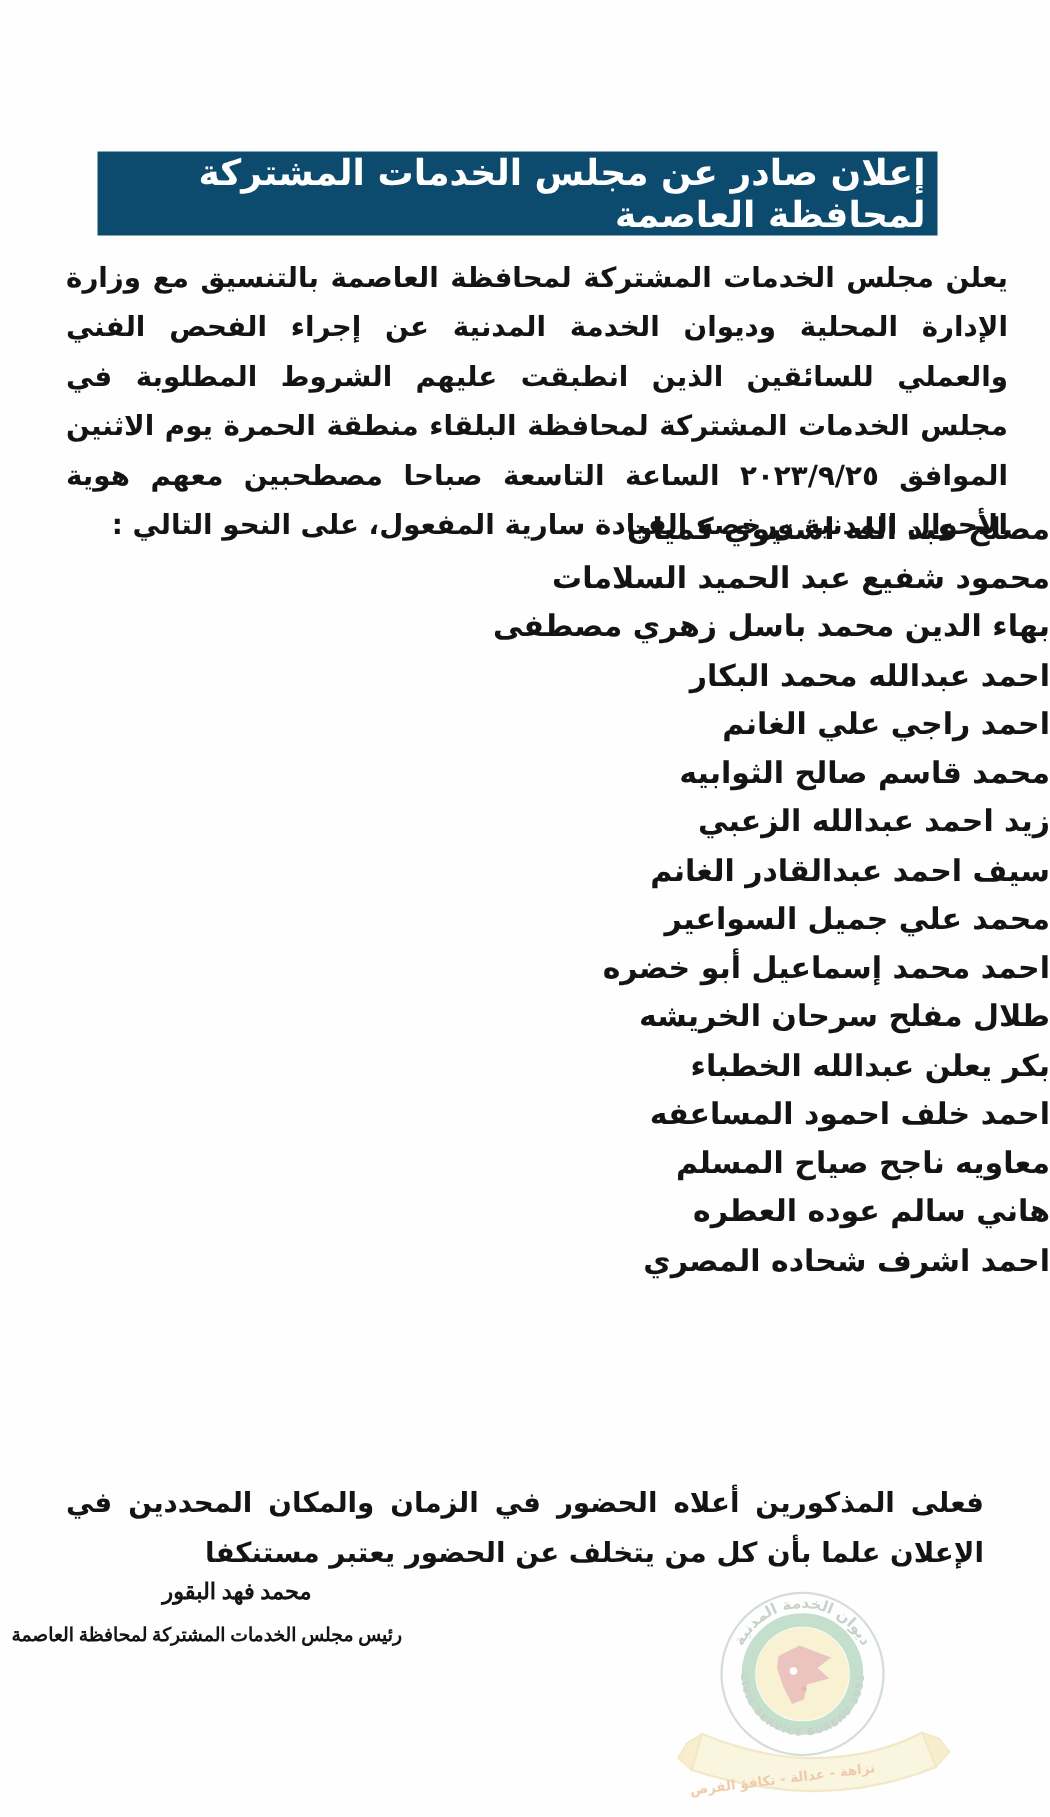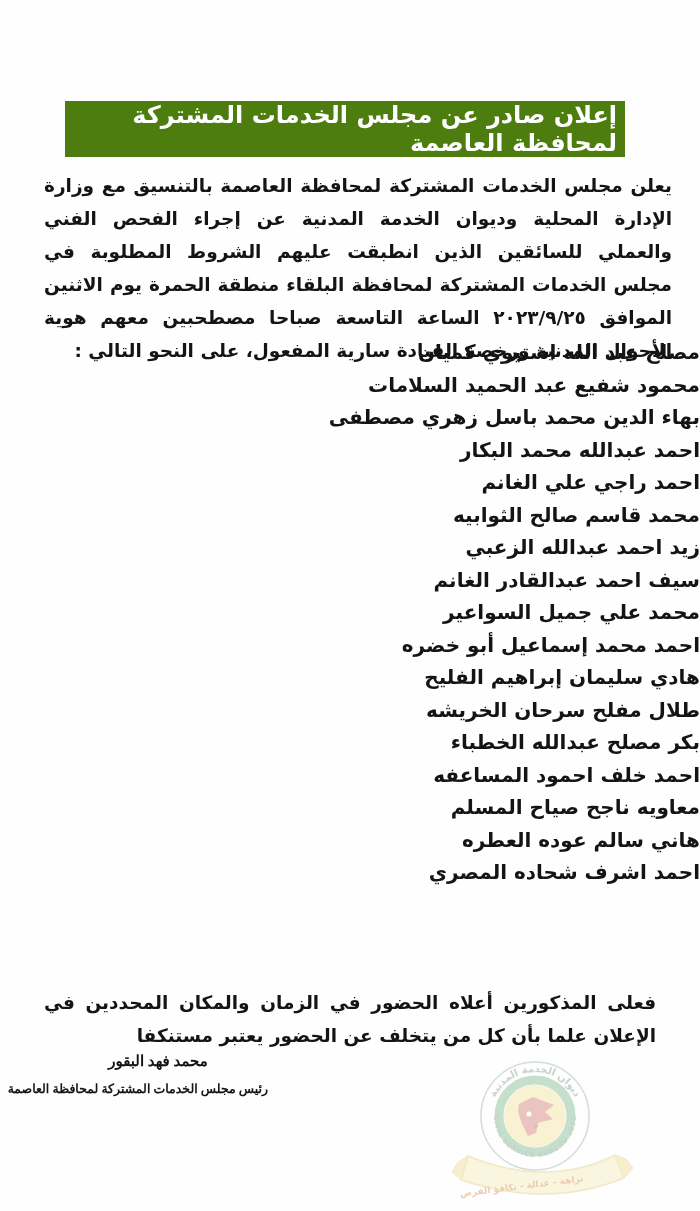--- a/index.html
+++ b/index.html
@@ -7,21 +7,21 @@
     position:relative;
     width:700px;height:1211px;
     background:#fefefe;
     font-family:"DejaVu Sans", sans-serif;
     direction:rtl;
     color:#141414;
     overflow:hidden;
   }
   .banner{
     position:absolute;left:65px;top:101px;width:560px;height:56px;
-    background:#4d7c0f;color:#ffffff;
+    background:#0c4a6e;color:#ffffff;
     display:flex;align-items:center;justify-content:center;
     font-size:24px;font-weight:bold;letter-spacing:0;
     box-sizing:border-box;padding:0 8px;
   }
   .intro{
     position:absolute;right:28px;left:44px;top:169px;
     font-size:18.5px;font-weight:bold;line-height:33px;
     text-align:justify;
   }
   .names{
@@ -61,23 +61,22 @@
     <div class="name-row">مصلح عبد الله اشتيوي كميان</div>
     <div class="name-row">محمود شفيع عبد الحميد السلامات</div>
     <div class="name-row">بهاء الدين محمد باسل زهري مصطفى</div>
     <div class="name-row">احمد عبدالله محمد البكار</div>
     <div class="name-row">احمد راجي علي الغانم</div>
     <div class="name-row">محمد قاسم صالح الثوابيه</div>
     <div class="name-row">زيد احمد عبدالله الزعبي</div>
     <div class="name-row">سيف احمد عبدالقادر الغانم</div>
     <div class="name-row">محمد علي جميل السواعير</div>
     <div class="name-row">احمد محمد إسماعيل أبو خضره</div>
-    <div class="name-row">هادي سليمان إبراهيم الفليح</div>
     <div class="name-row">طلال مفلح سرحان الخريشه</div>
-    <div class="name-row">بكر مصلح عبدالله الخطباء</div>
+    <div class="name-row">بكر يعلن عبدالله الخطباء</div>
     <div class="name-row">احمد خلف احمود المساعفه</div>
     <div class="name-row">معاويه ناجح صياح المسلم</div>
     <div class="name-row">هاني سالم عوده العطره</div>
     <div class="name-row">احمد اشرف شحاده المصري</div>
   </div>
 
   <div class="closing">فعلى المذكورين أعلاه الحضور في الزمان والمكان المحددين في الإعلان علما بأن كل من يتخلف عن الحضور يعتبر مستنكفا</div>
 
   <div class="signature">
     <div class="sig-name">محمد فهد البقور</div>

